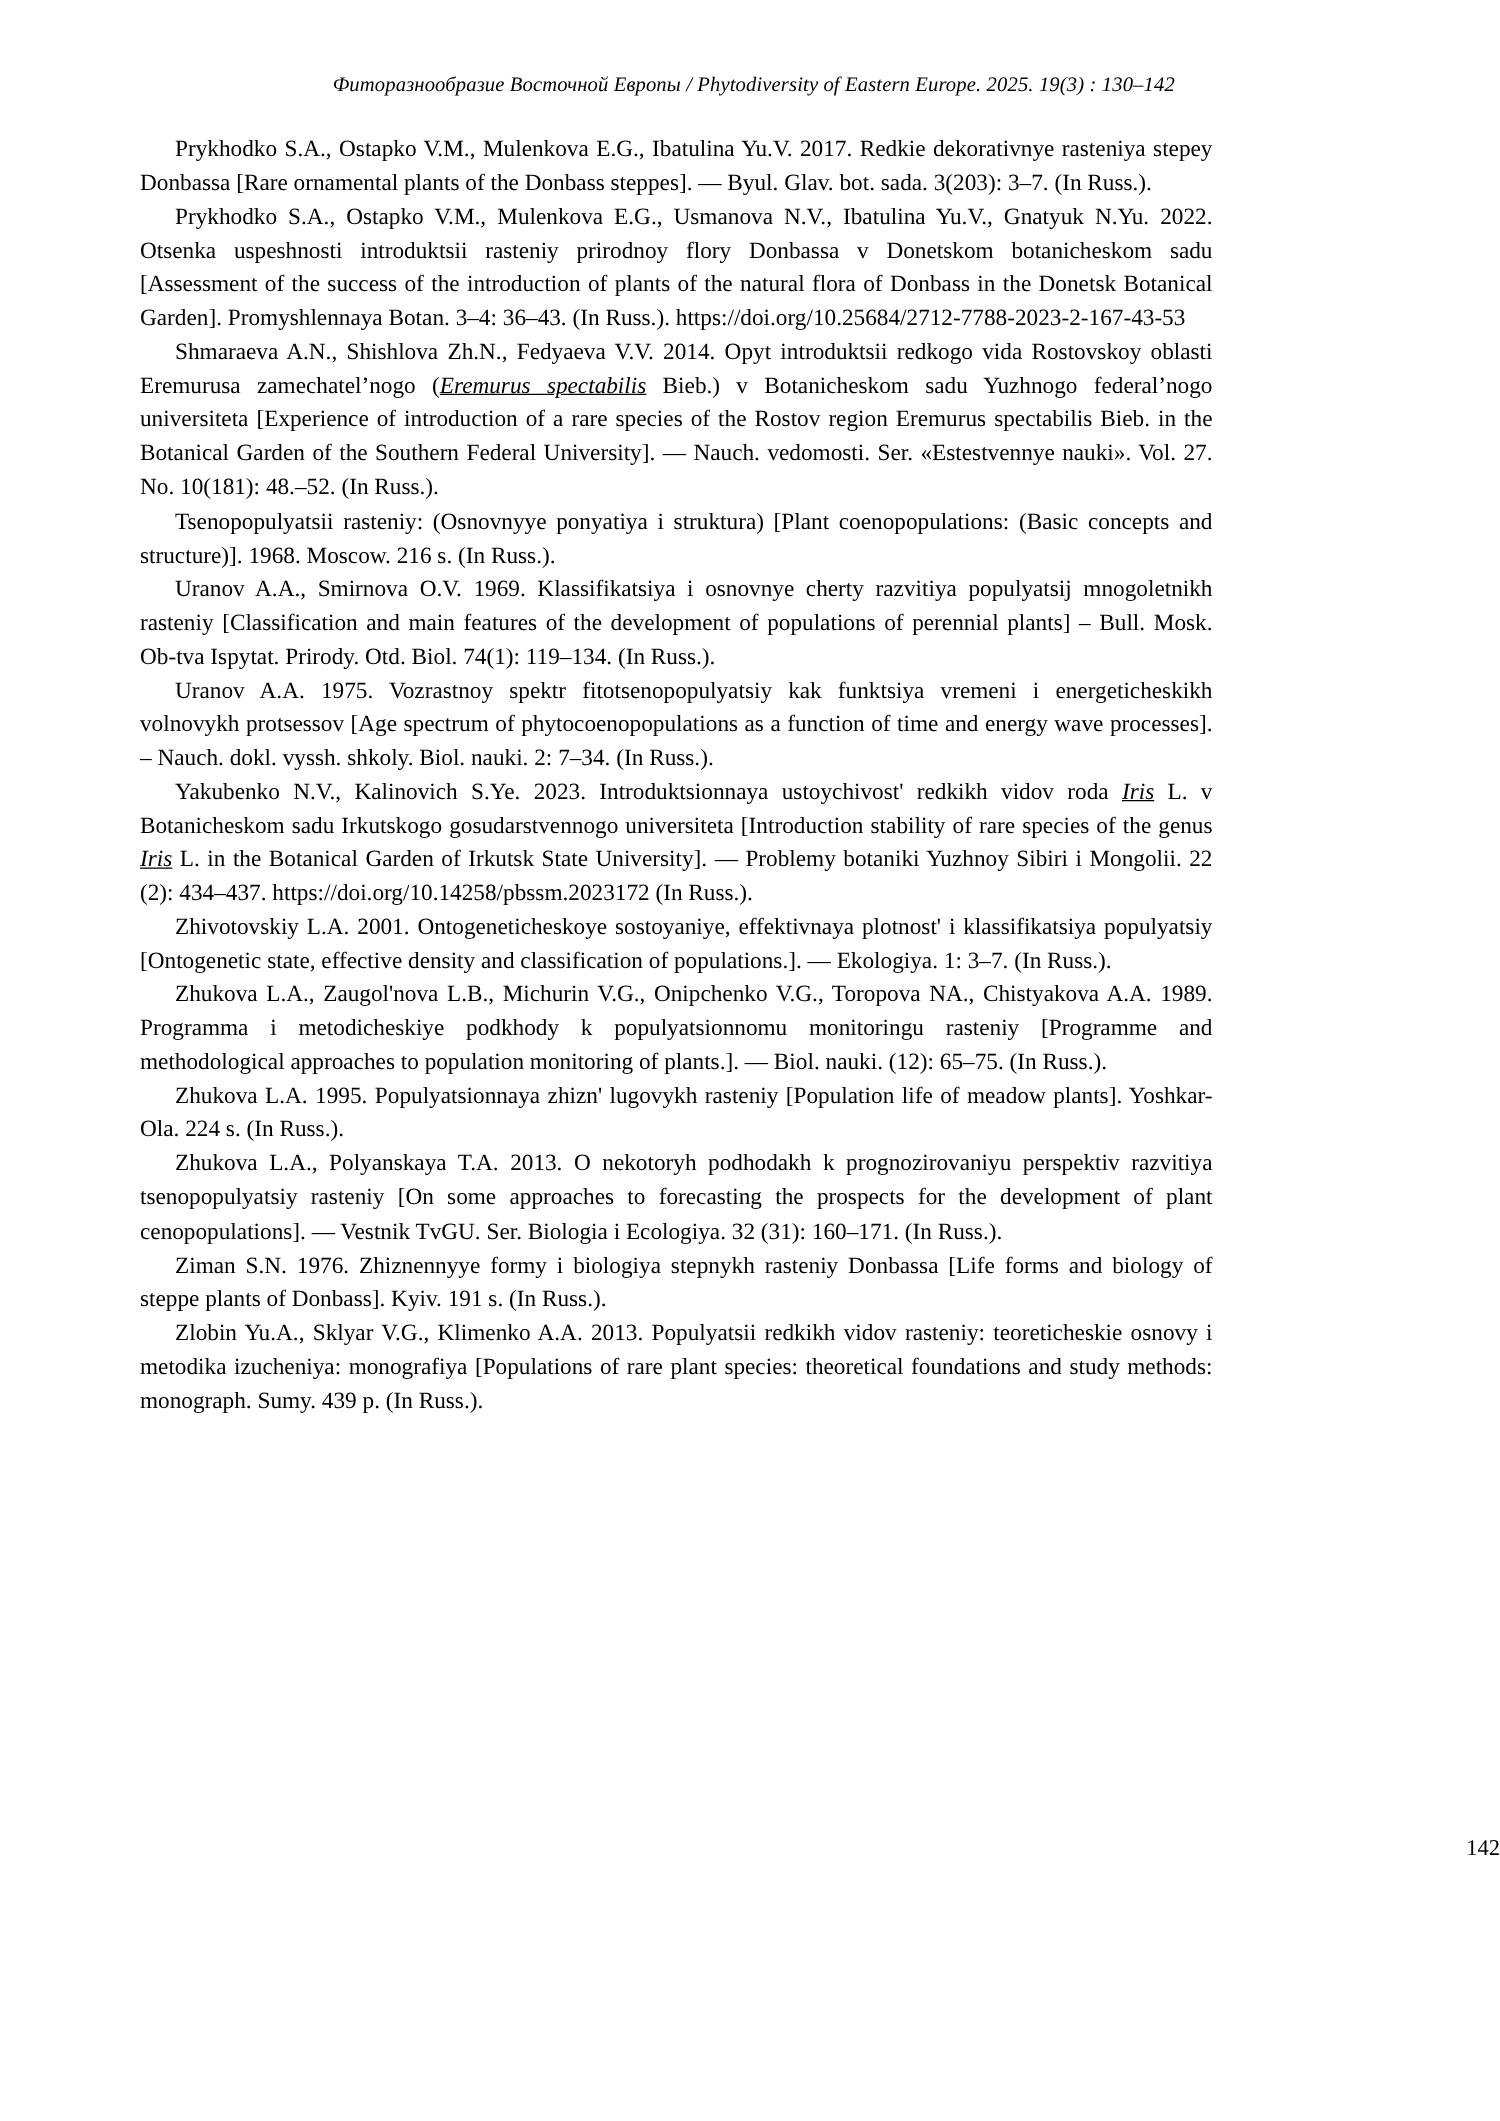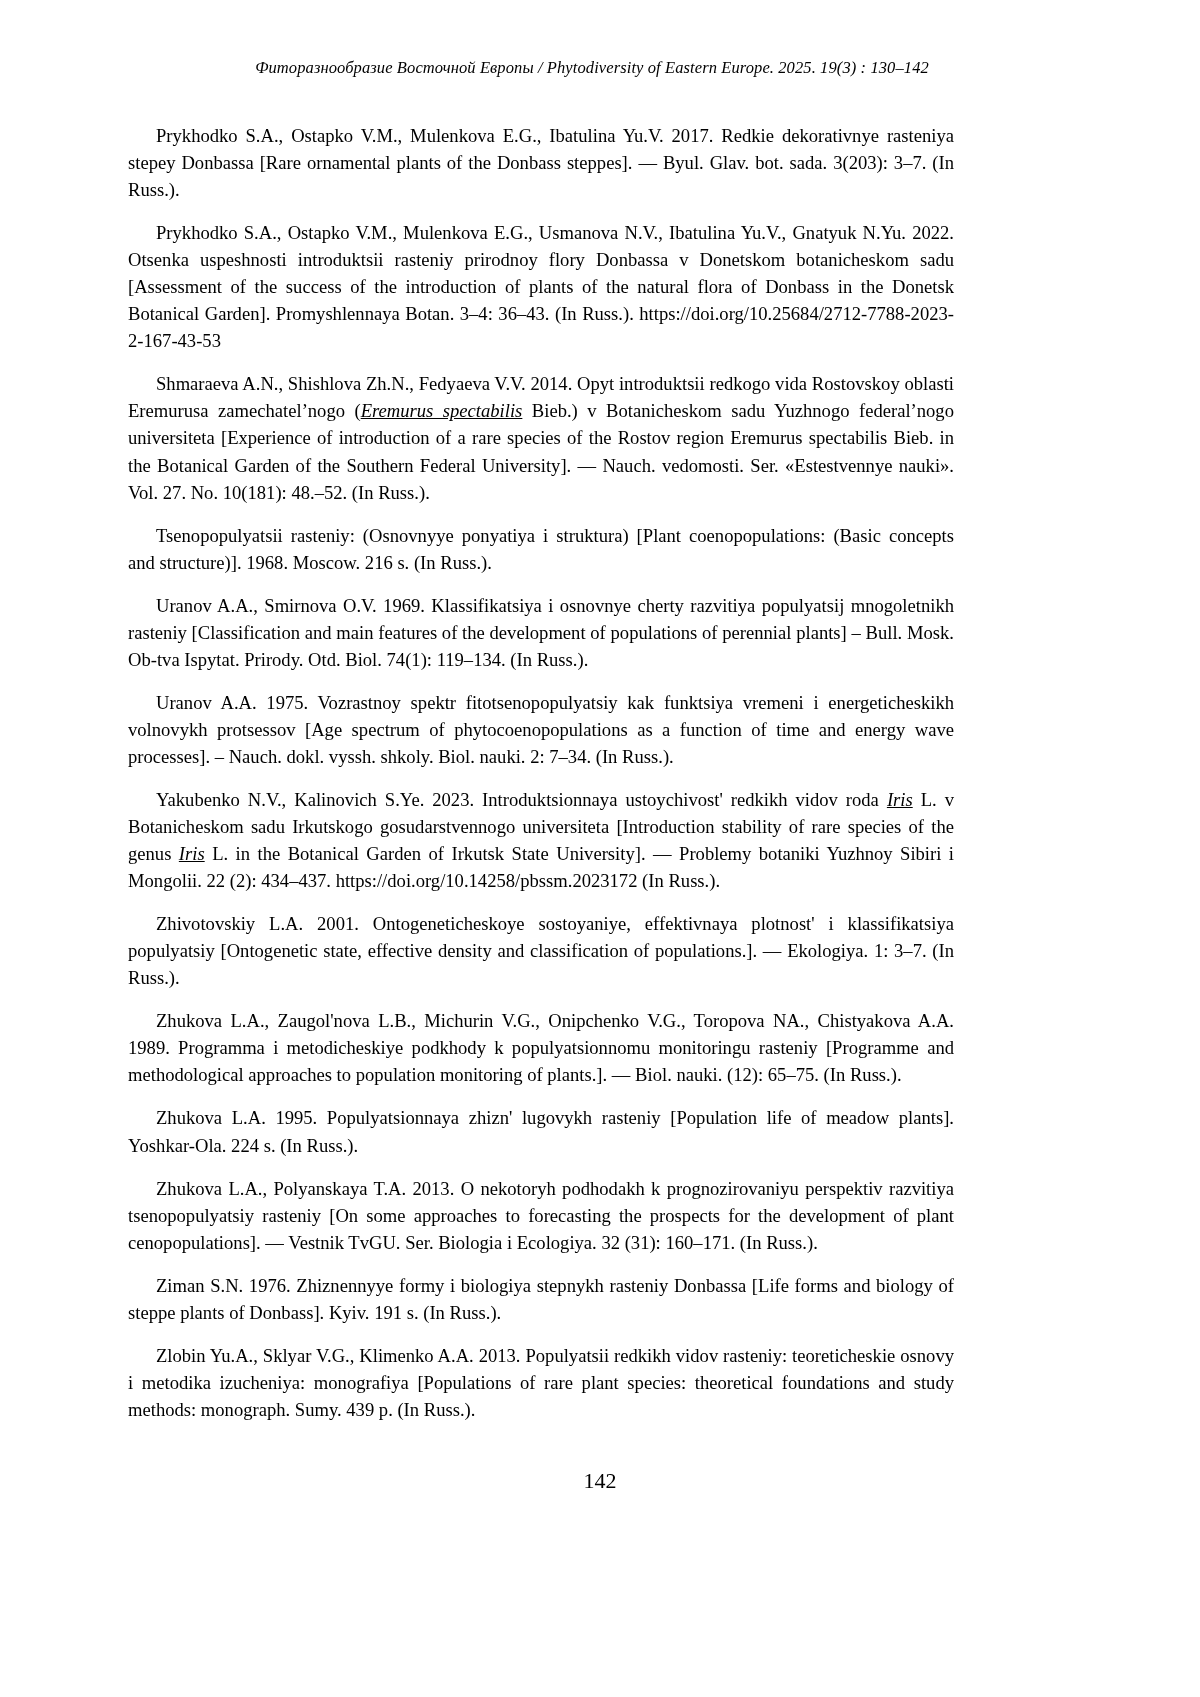--- a/index.html
+++ b/index.html
@@ -12,50 +12,50 @@
     width: 1200px;
     height: 1697px;
     background: #ffffff;
     font-family: "Liberation Serif", serif;
     color: #000000;
     box-sizing: border-box;
     overflow: hidden;
   }
   .running-head {
     position: absolute;
-    left: 137px;
+    left: 148px;
     top: 58px;
     width: 910px;
     font-size: 16.5px;
     font-style: italic;
     text-align: center;
     letter-spacing: 0.1px;
   }
   .body-block {
     position: absolute;
     left: 112px;
     top: 106px;
     width: 858px;
   }
   p.ref {
-    margin: 16px;
+    margin: 0;
     font-size: 18.6px;
     line-height: 1.455;
     text-align: justify;
     text-indent: 28px;
     hyphens: none;
   }
   .it { font-style: italic; text-decoration: underline; }
   .folio {
     position: absolute;
     left: 0;
     top: 1468px;
     width: 1200px;
-    text-align: center;
-    font-size: 22px;
+    text-align: right;
+    font-size: 18px;
   }
 </style>
 </head>
 <body>
 
 <div class="page">
 
   <div class="running-head">Фиторазнообразие Восточной Европы / Phytodiversity of Eastern Europe. 2025. 19(3) : 130–142</div>
 
   <div class="body-block">

